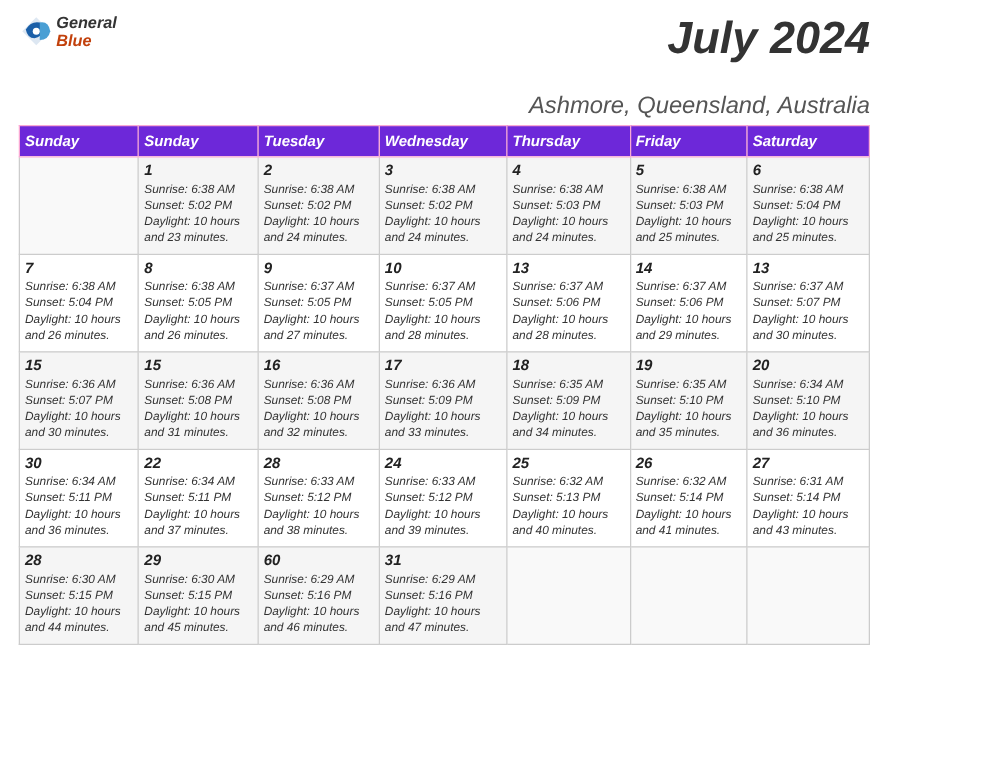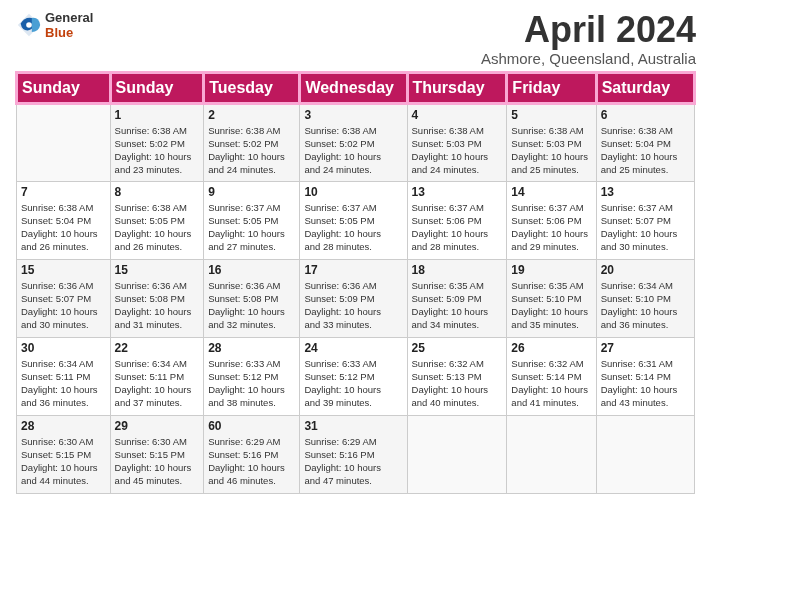--- a/index.html
+++ b/index.html
@@ -6,20 +6,21 @@
     body {
       font-family: Arial, sans-serif;
       background: #fff;
       width: 792px;
       height: 612px;
       overflow: hidden;
     }
     .container {
       width: 699px;
       padding: 10px 3px 5px 15px;
+      font-style: italic;
     }
     .header-row {
       display: flex;
       justify-content: space-between;
       align-items: flex-start;
       margin-bottom: 4px;
     }
     .logo {
       display: flex;
       align-items: center;
@@ -40,36 +41,37 @@
     .title-block {
       text-align: right;
     }
     .main-title {
       font-size: 36px;
       font-weight: bold;
       color: #333;
       line-height: 1.1;
     }
     .subtitle {
-      font-size: 15px;
+      font-size: 19px;
       color: #555;
+      margin-top: 24px;
     }
     .calendar {
       width: 100%;
       border-collapse: collapse;
       font-size: 10.5px;
     }
     .calendar thead tr th {
-      background-color: #be185d;
+      background-color: #6d28d9;
       color: #fff;
       padding: 5px 4px;
       text-align: left;
-      font-size: 16px;
+      font-size: 12px;
       font-weight: bold;
-      border: 3px solid #f9a8d4;
+      border: 1px solid #f9a8d4;
     }
     .calendar tbody tr td {
       border: 1px solid #ccc;
       vertical-align: top;
       padding: 3px 4px;
       height: 78px;
       width: 113px;
     }
     .day-num {
       font-weight: bold;
@@ -103,21 +105,21 @@
         <path d="M8,18 Q14,8 24,10 Q30,12 28,20 Q26,26 18,28 Q10,28 8,18Z" fill="#1a5fa8"></path>
         <path d="M24,10 Q34,8 36,20 Q34,30 24,30" fill="#4a9fd4"></path>
         <circle cx="20" cy="20" r="4" fill="#fff"></circle>
       </svg>
       <div class="logo-text">
         <span class="logo-general">General</span>
         <span class="logo-blue">Blue</span>
       </div>
     </div>
     <div class="title-block">
-      <div class="main-title">April 2024</div>
+      <div class="main-title">July 2024</div>
       <div class="subtitle">Ashmore, Queensland, Australia</div>
     </div>
   </div>
 
   <table class="calendar">
     <thead>
       <tr>
       <th>Sunday</th>
           <th>Sunday</th>
           <th>Tuesday</th>

